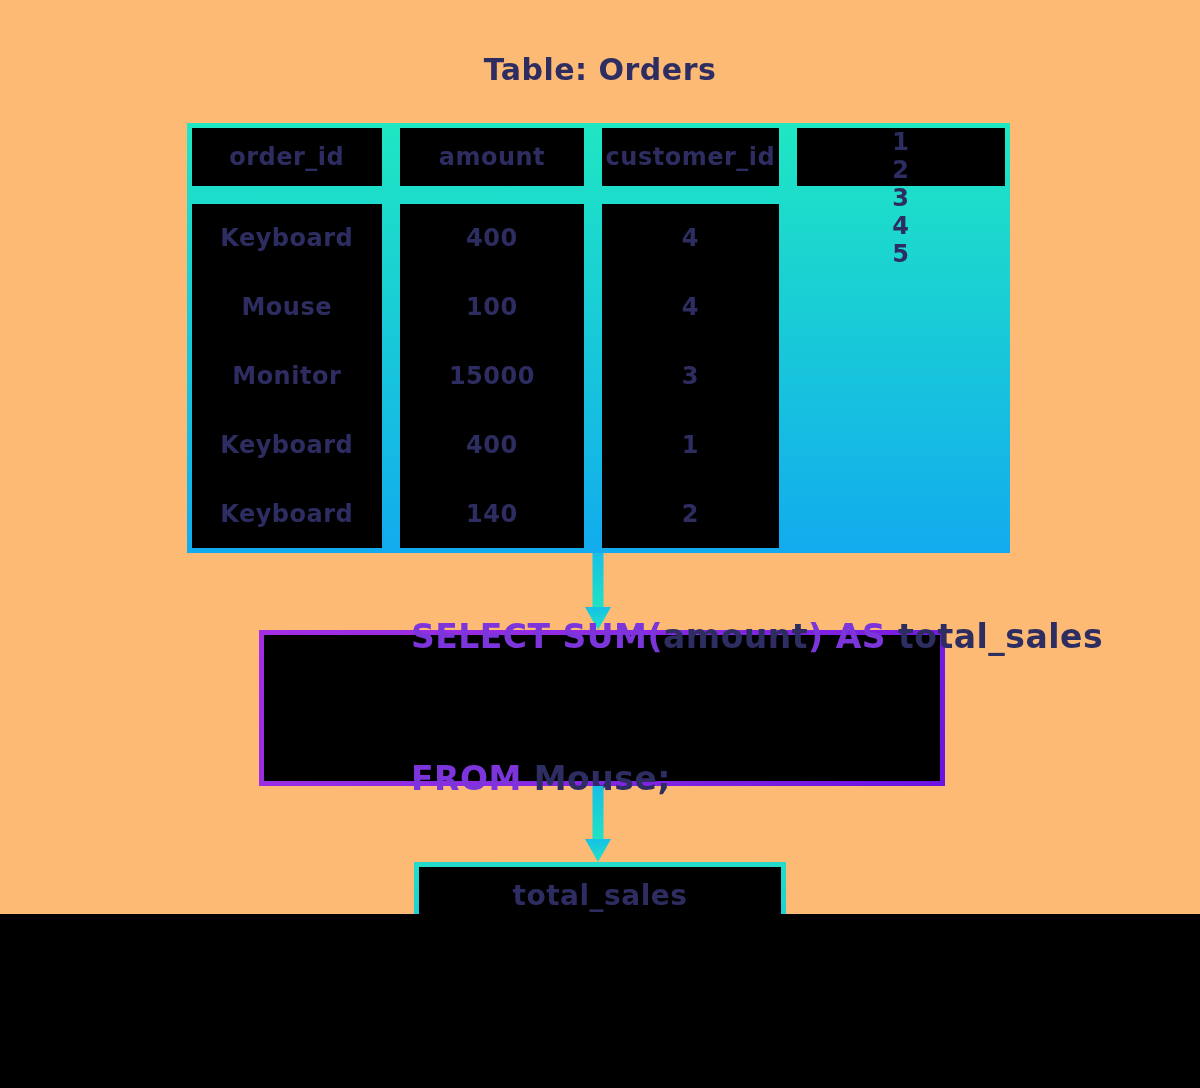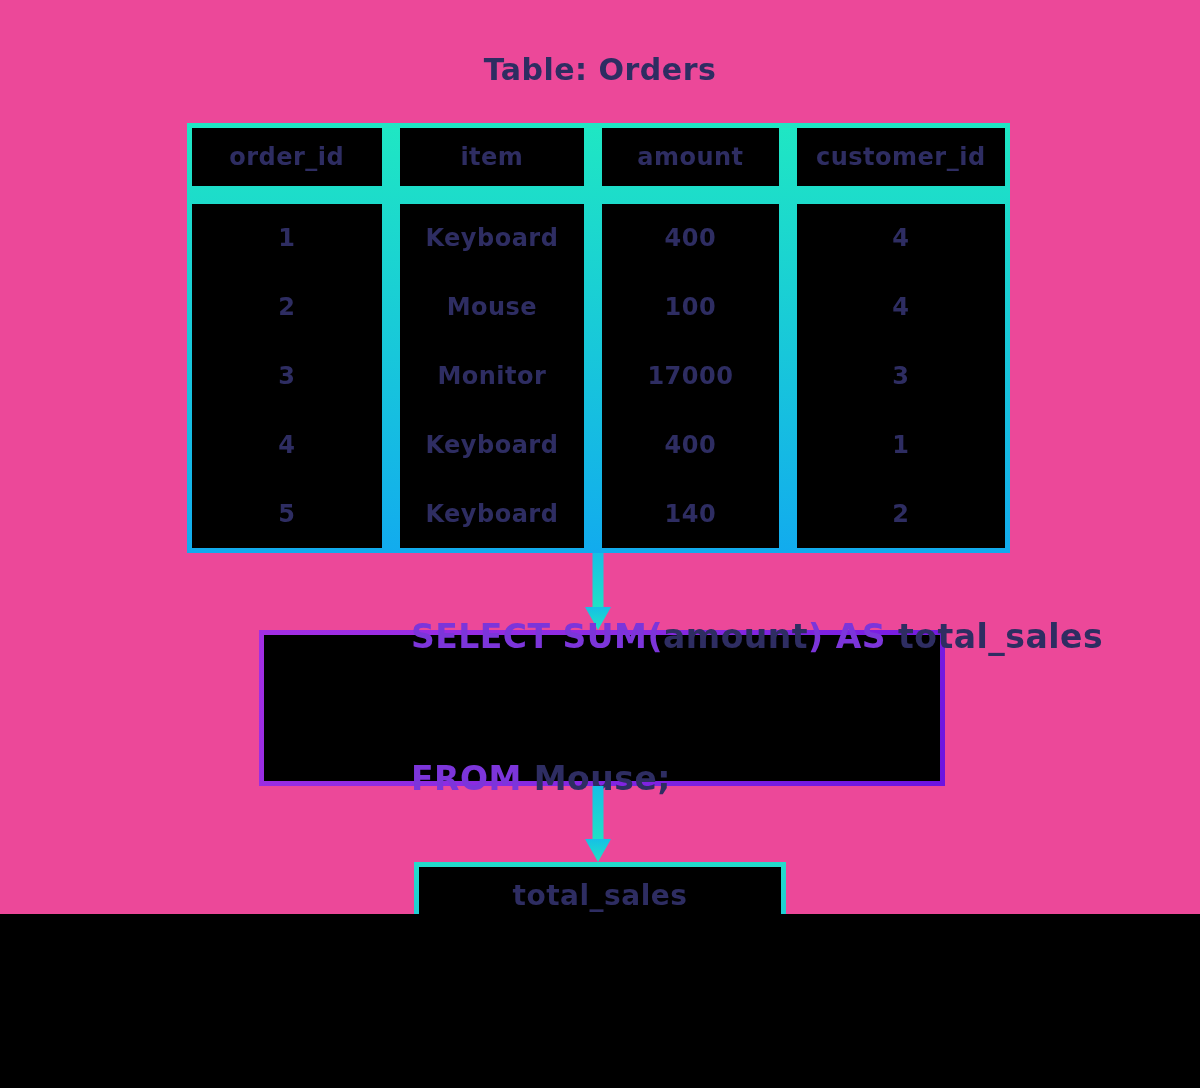--- a/index.html
+++ b/index.html
@@ -4,21 +4,21 @@
 <style>
   html, body {
     margin: 0;
     padding: 0;
     background: #000;
   }
   .canvas {
     position: relative;
     width: 1200px;
     height: 914px;
-    background: #ec4899;
+    background: #fdba74;
     font-family: "DejaVu Sans", "Liberation Sans", sans-serif;
     overflow: hidden;
   }
   .title {
     position: absolute;
     top: 52px;
     left: 0;
     width: 100%;
     text-align: center;
     font-size: 30px;
@@ -134,42 +134,41 @@
 </style>
 </head>
 <body>
 
 <div class="canvas">
 
   <div class="title">Table: Orders</div>
 
   <div class="orders-table">
     <div class="cell th">order_id</div>
-    <div class="cell th">item</div>
     <div class="cell th">amount</div>
     <div class="cell th">customer_id</div>
 
     <div class="cell col-body">
       <span>1</span>
       <span>2</span>
       <span>3</span>
       <span>4</span>
       <span>5</span>
     </div>
     <div class="cell col-body">
       <span>Keyboard</span>
       <span>Mouse</span>
       <span>Monitor</span>
       <span>Keyboard</span>
       <span>Keyboard</span>
     </div>
     <div class="cell col-body">
       <span>400</span>
       <span>100</span>
-      <span>17000</span>
+      <span>15000</span>
       <span>400</span>
       <span>140</span>
     </div>
     <div class="cell col-body">
       <span>4</span>
       <span>4</span>
       <span>3</span>
       <span>1</span>
       <span>2</span>
     </div>

